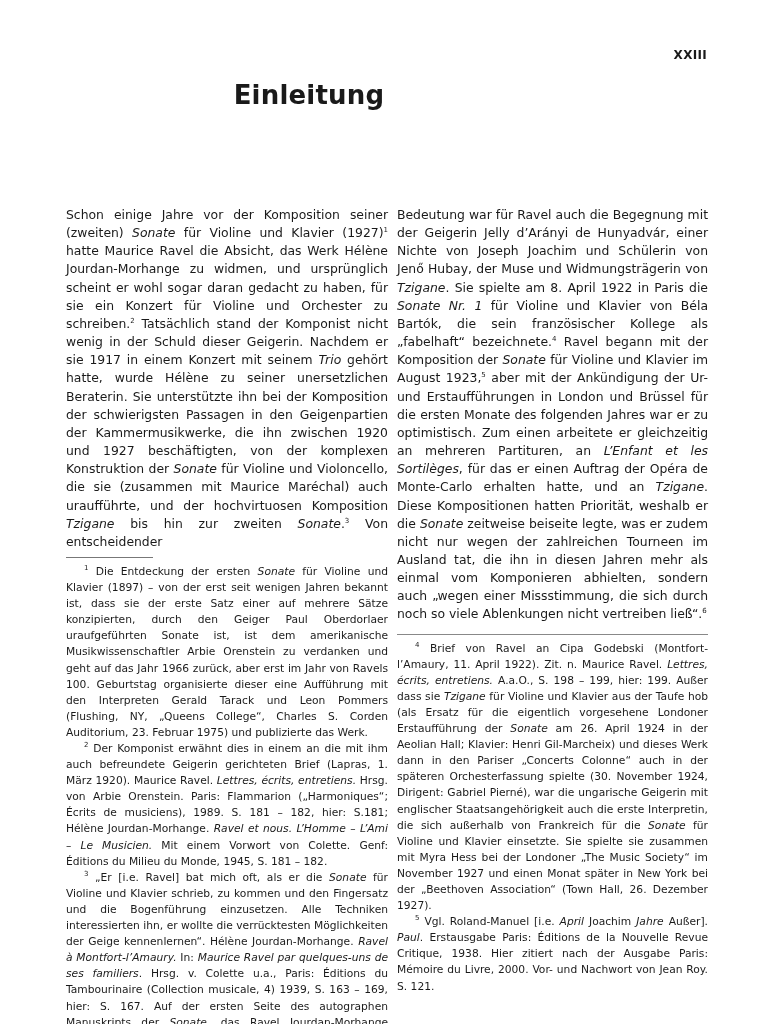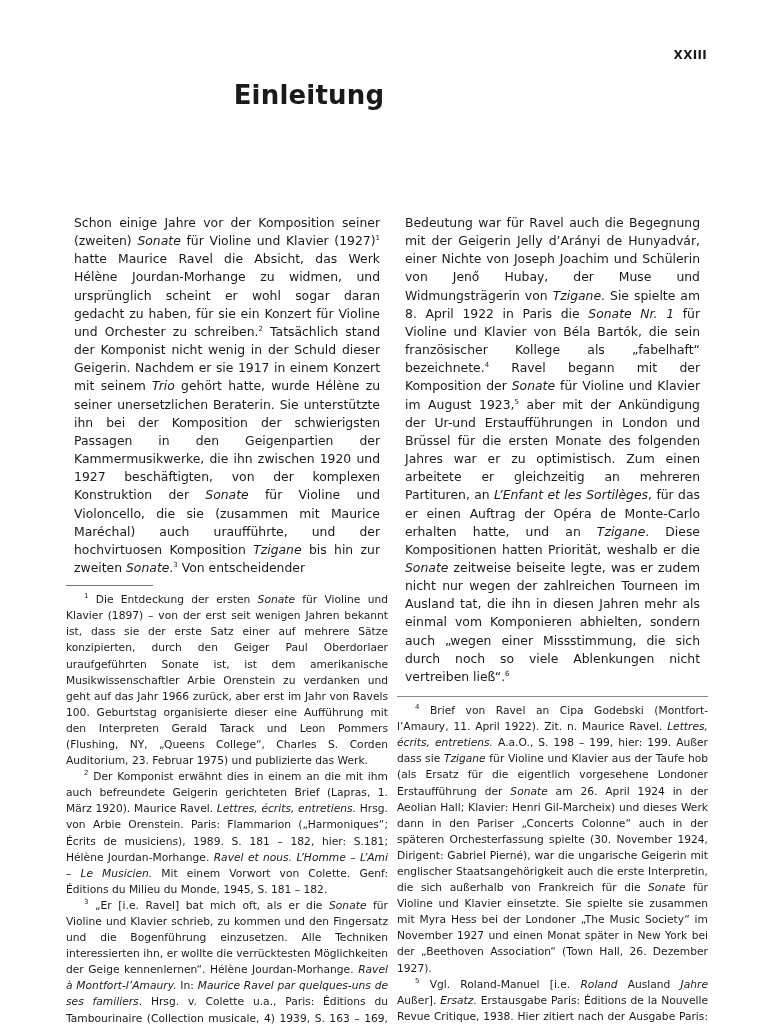--- a/index.html
+++ b/index.html
@@ -2,21 +2,21 @@
 <html><head>
 <meta charset="utf-8">
 <style>
   html, body { margin: 0; padding: 0; background: #ffffff; }
   body { width: 773px; height: 1024px; position: relative; overflow: hidden; color: #1a1a1a; font-family: "DejaVu Sans", sans-serif; }
   .page-number { position: absolute; top: 48px; right: 66px; font-size: 12px; font-weight: bold; letter-spacing: 0.3px; }
   .title { position: absolute; top: 80px; left: 0; width: 618px; text-align: center; font-size: 26px; font-weight: bold; letter-spacing: 0.2px; }
   .col { position: absolute; top: 206px; }
   .col-left { left: 66px; width: 322px; }
   .col-right { left: 397px; width: 311px; }
-  .body-text { font-size: 12.4px; line-height: 18.15px; text-align: justify; margin: 8px; hyphens: manual; }
+  .body-text { font-size: 12.4px; line-height: 18.15px; text-align: justify; margin: 0; hyphens: manual; }
   .fn-rule-short { height: 1px; background: #777; width: 87px; margin: 6px 0 6px 0; }
   .fn-rule-full { height: 1px; background: #888; width: 100%; margin: 10px 0 6px 0; }
   .footnote { font-size: 10.7px; line-height: 16.1px; text-align: justify; margin: 0; }
   .footnote.indent { text-indent: 18px; }
   sup { font-size: 7px; line-height: 0; vertical-align: 5px; }
   .run i { font-style: italic; }
 </style>
 </head>
 <body>
 
@@ -28,15 +28,15 @@
   <div class="fn-rule-short"></div>
   <p class="footnote indent run"><sup>1</sup><span> Die Entdeckung der ersten </span><i>Sonate</i><span> für Violine und Klavier (1897) – von der erst seit wenigen Jahren bekannt ist, dass sie der erste Satz einer auf mehrere Sätze konzipierten, durch den Geiger Paul Oberdorlaer uraufgeführten Sonate ist, ist dem amerikanische Musikwissenschaftler Arbie Orenstein zu verdanken und geht auf das Jahr 1966 zurück, aber erst im Jahr von Ravels 100. Geburtstag organisierte dieser eine Aufführung mit den Interpreten Gerald Tarack und Leon Pommers (Flushing, NY, „Queens College“, Charles S. Corden Auditorium, 23. Februar 1975) und publizierte das Werk.</span></p>
   <p class="footnote indent run"><sup>2</sup><span> Der Komponist erwähnt dies in einem an die mit ihm auch befreundete Geigerin gerichteten Brief (Lapras, 1. März 1920). Maurice Ravel. </span><i>Lettres, écrits, entretiens.</i><span> Hrsg. von Arbie Orenstein. Paris: Flammarion („Harmoniques“; Écrits de musiciens), 1989. S. 181 – 182, hier: S.181; Hélène Jourdan-Morhange. </span><i>Ravel et nous. L’Homme – L’Ami – Le Musicien.</i><span> Mit einem Vorwort von Colette. Genf: Éditions du Milieu du Monde, 1945, S. 181 – 182.</span></p>
   <p class="footnote indent run"><sup>3</sup><span> „Er [i.e. Ravel] bat mich oft, als er die </span><i>Sonate</i><span> für Violine und Klavier schrieb, zu kommen und den Fingersatz und die Bogenführung einzusetzen. Alle Techniken interessierten ihn, er wollte die verrücktesten Möglichkeiten der Geige kennenlernen“. Hélène Jourdan-Morhange. </span><i>Ravel à Montfort-l’Amaury.</i><span> In: </span><i>Maurice Ravel par quelques-uns de ses familiers</i><span>. Hrsg. v. Colette u.a., Paris: Éditions du Tambourinaire (Collection musicale, 4) 1939, S. 163 – 169, hier: S. 167. Auf der ersten Seite des autographen Manuskripts der </span><i>Sonate</i><span>, das Ravel Jourdan-Morhange schenkte (und die in einigen der ersten dem Komponisten gewidmeten Monographien abgedruckt ist) lautet die Überschrift der </span></p>
 </div>
 
 <div class="col col-right">
   <p class="body-text run"><span>Bedeutung war für Ravel auch die Begegnung mit der Geigerin Jelly d’Arányi de Hunyadvár, einer Nichte von Joseph Joachim und Schülerin von Jenő Hubay, der Muse und Widmungsträgerin von </span><i>Tzigane</i><span>. Sie spielte am 8. April 1922 in Paris die </span><i>Sonate Nr. 1</i><span> für Violine und Klavier von Béla Bartók, die sein französischer Kollege als „fabelhaft“ bezeichnete.</span><sup>4</sup><span> Ravel begann mit der Komposition der </span><i>Sonate</i><span> für Violine und Klavier im August 1923,</span><sup>5</sup><span> aber mit der Ankündigung der Ur-und Erstaufführungen in London und Brüssel für die ersten Monate des folgenden Jahres war er zu optimistisch. Zum einen arbeitete er gleichzeitig an mehreren Partituren, an </span><i>L’Enfant et les Sortilèges</i><span>, für das er einen Auftrag der Opéra de Monte-Carlo erhalten hatte, und an </span><i>Tzigane</i><span>. Diese Kompositionen hatten Priorität, weshalb er die </span><i>Sonate</i><span> zeitweise beiseite legte, was er zudem nicht nur wegen der zahlreichen Tourneen im Ausland tat, die ihn in diesen Jahren mehr als einmal vom Komponieren abhielten, sondern auch „wegen einer Missstimmung, die sich durch noch so viele Ablenkungen nicht vertreiben ließ“.</span><sup>6</sup></p>
   <div class="fn-rule-full"></div>
   <p class="footnote indent run"><sup>4</sup><span> Brief von Ravel an Cipa Godebski (Montfort-l’Amaury, 11. April 1922). Zit. n. Maurice Ravel. </span><i>Lettres, écrits, entretiens.</i><span> A.a.O., S. 198 – 199, hier: 199. Außer dass sie </span><i>Tzigane</i><span> für Violine und Klavier aus der Taufe hob (als Ersatz für die eigentlich vorgesehene Londoner Erstaufführung der </span><i>Sonate</i><span> am 26. April 1924 in der Aeolian Hall; Klavier: Henri Gil-Marcheix) und dieses Werk dann in den Pariser „Concerts Colonne“ auch in der späteren Orchesterfassung spielte (30. November 1924, Dirigent: Gabriel Pierné), war die ungarische Geigerin mit englischer Staatsangehörigkeit auch die erste Interpretin, die sich außerhalb von Frankreich für die </span><i>Sonate</i><span> für Violine und Klavier einsetzte. Sie spielte sie zusammen mit Myra Hess bei der Londoner „The Music Society“ im November 1927 und einen Monat später in New York bei der „Beethoven Association“ (Town Hall, 26. Dezember 1927).</span></p>
-  <p class="footnote indent run"><sup>5</sup><span> Vgl. Roland-Manuel [i.e. </span><i>Roland</i><span> Ausland </span><i>Jahre</i><span> Außer]. </span><i>Ersatz</i><span>. Erstausgabe Paris: Éditions de la Nouvelle Revue Critique, 1938. Hier zitiert nach der Ausgabe Paris: Mémoire du Livre, 2000. Vor- und Nachwort von Jean Roy. S. 121.</span></p>
+  <p class="footnote indent run"><sup>5</sup><span> Vgl. Roland-Manuel [i.e. </span><i>April</i><span> Joachim </span><i>Jahre</i><span> Außer]. </span><i>Paul</i><span>. Erstausgabe Paris: Éditions de la Nouvelle Revue Critique, 1938. Hier zitiert nach der Ausgabe Paris: Mémoire du Livre, 2000. Vor- und Nachwort von Jean Roy. S. 121.</span></p>
 
 </div>
 
 </body></html>

